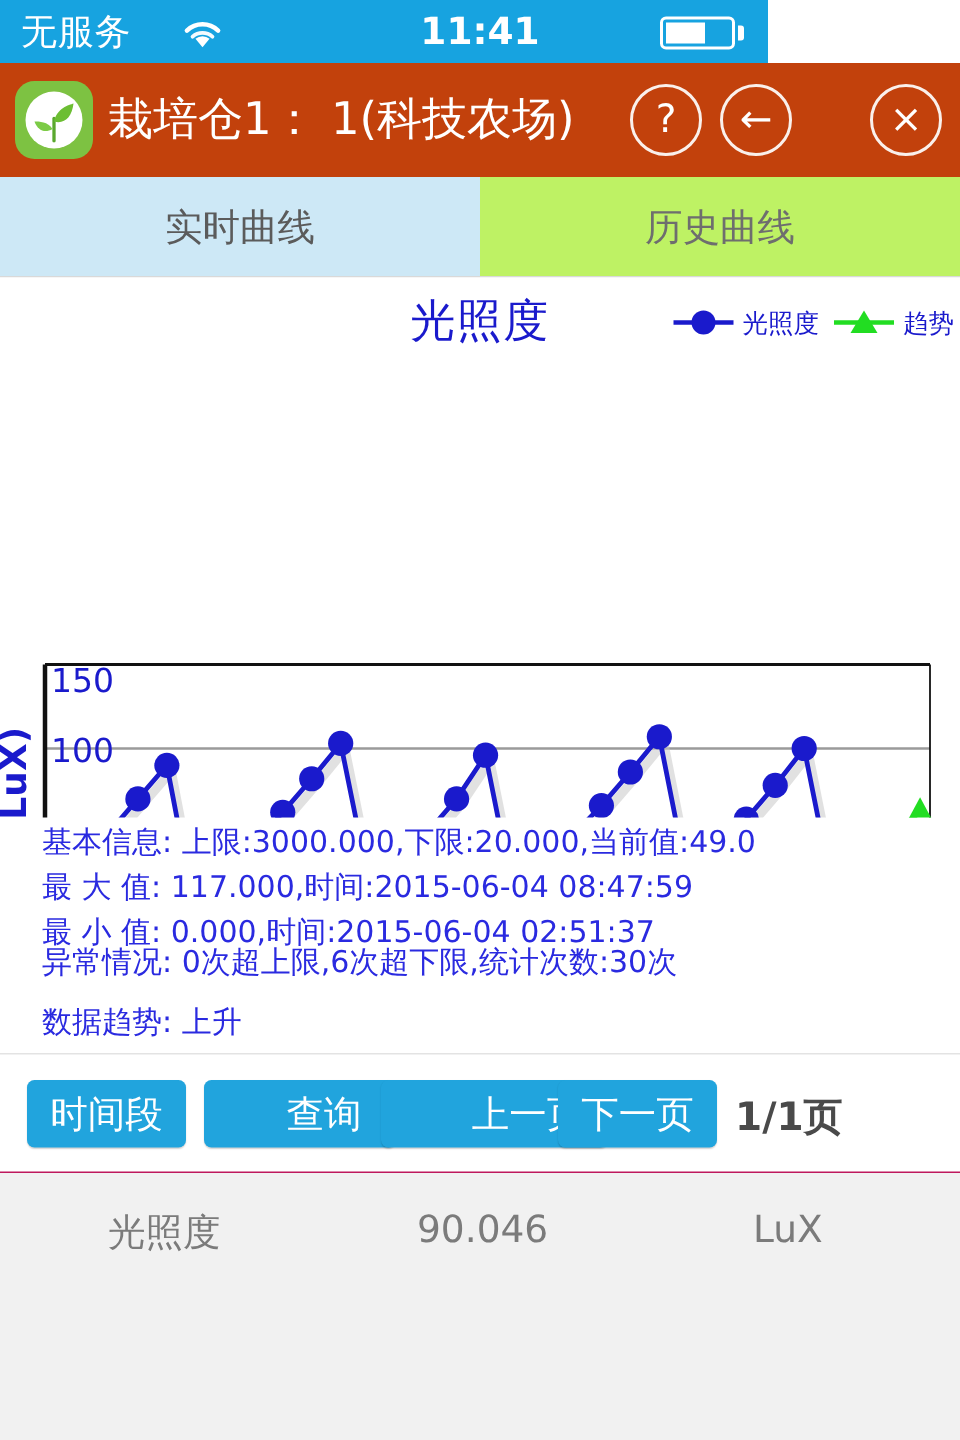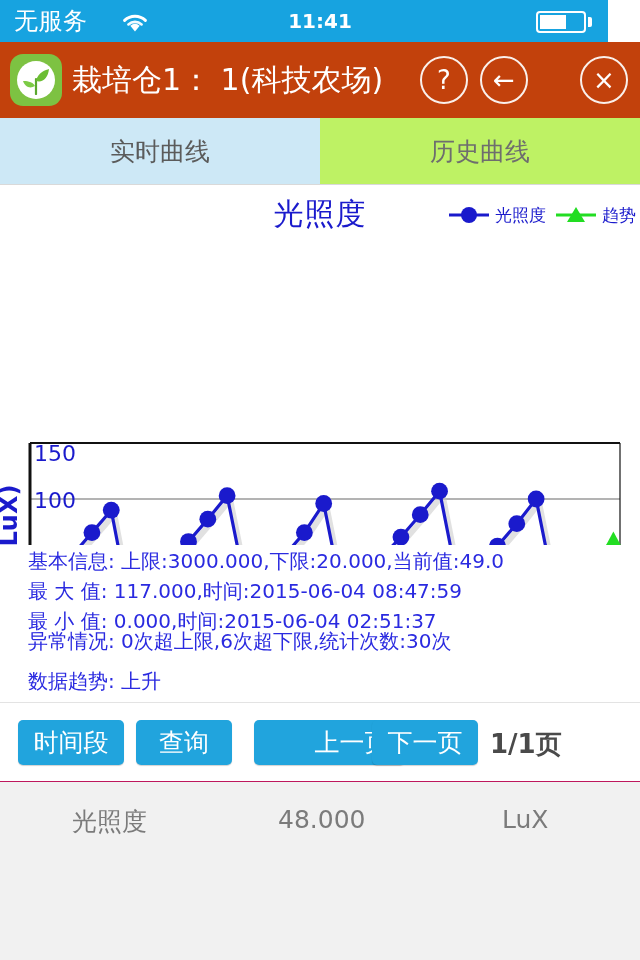--- a/index.html
+++ b/index.html
@@ -5,31 +5,31 @@
   html,body{margin:0;padding:0;}
   body{
     width:640px;height:960px;position:relative;overflow:hidden;
     background:#ffffff;
     font-family:"DejaVu Sans","Liberation Sans",sans-serif;
     -webkit-font-smoothing:antialiased;
   }
 
   
   .statusbar{
-    position:absolute;left:0;top:0;width:608px;height:42px;
+    position:absolute;left:0;top:0;width:512px;height:42px;
     background:#17a3e0;color:#ffffff;
   }
   .sb-carrier{
     position:absolute;left:14px;top:6px;font-size:24px;line-height:30px;
     color:#ffffff;letter-spacing:0.5px;
   }
   .sb-wifi{position:absolute;left:120px;top:12px;}
   .sb-time{
     position:absolute;left:0;top:6px;width:640px;text-align:center;
-    font-size:20px;line-height:30px;font-weight:bold;color:#fff;
+    font-size:25px;line-height:30px;font-weight:bold;color:#fff;
   }
   .sb-batt{
     position:absolute;right:22px;top:11px;width:50px;height:22px;
     border:2px solid #ffffff;border-radius:4px;box-sizing:border-box;
   }
   .sb-batt i{
     position:absolute;left:2px;top:2px;width:26px;height:14px;background:#fff;display:block;
   }
   .sb-batt-cap{
     position:absolute;right:16px;top:17px;width:4px;height:10px;
@@ -116,21 +116,21 @@
     position:absolute;left:0;top:702px;width:640px;height:78px;
     background:#ffffff;border-top:1px solid #e3e3e3;border-bottom:5px solid #be185d;
   }
   .btn{
     position:absolute;top:17px;height:45px;border-radius:5px;
     background:#21a4dd;color:#ffffff;font-size:25px;
     display:flex;align-items:center;justify-content:center;
     box-shadow:0 1px 1px rgba(0,0,0,.18);
   }
   .btn.b0{left:18px;width:106px;}
-  .btn.b1{left:136px;width:96px;}
+  .btn.b1{left:136px;width:96px;padding-left:32px;}
   .btn.b2{left:254px;width:106px;padding-left:45px;}
   .btn.b3{left:372px;width:106px;}
   .pageind{
     position:absolute;left:490px;top:24px;font-size:26px;color:#4a4a4a;
     font-weight:bold;white-space:nowrap;
   }
 
   
   .valuerow{
     position:absolute;left:0;top:782px;width:640px;height:178px;background:#f1f1f1;
@@ -292,15 +292,15 @@
     <span>上一页</span>
   </div>
   <div class="btn b3">
     <span>下一页</span>
   </div>
   <div class="pageind">1/1页</div>
 </div>
 
 <div class="valuerow">
   <div class="cell c0">光照度</div>
-  <div class="cell c1">48.000</div>
+  <div class="cell c1">90.046</div>
   <div class="cell c2">LuX</div>
 </div>
 
 </body></html>

